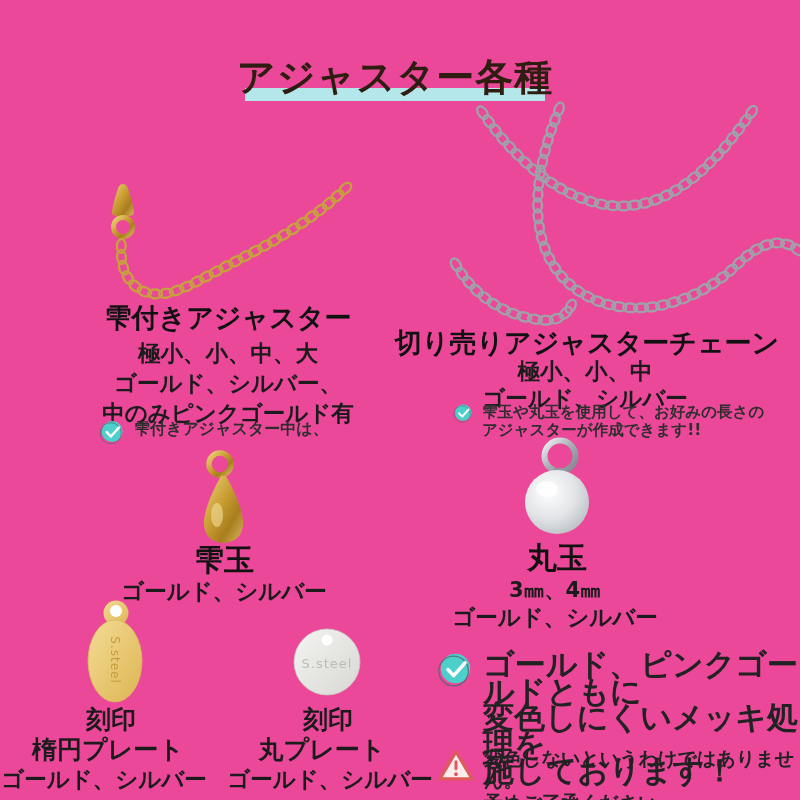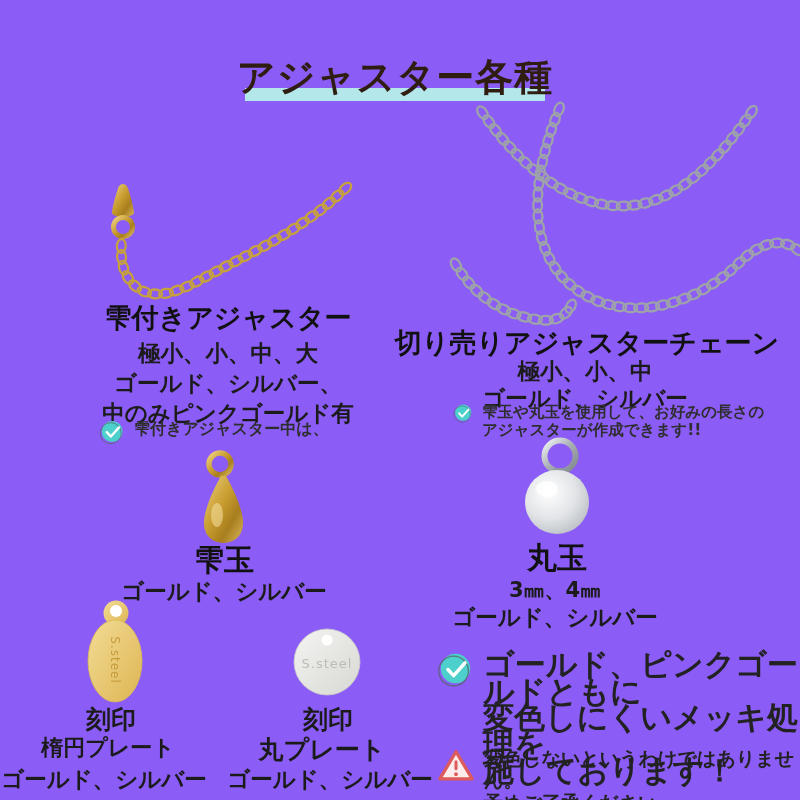--- a/index.html
+++ b/index.html
@@ -1,17 +1,17 @@
 <!DOCTYPE html>
 <html><head>
 <meta charset="utf-8">
 <style>
   html,body{margin:0;padding:0;background:#ffffff;}
   .canvas{
-    position:relative;width:800px;height:800px;background:#8b5cf6;overflow:hidden;
+    position:relative;width:800px;height:800px;background:#ec4899;overflow:hidden;
     font-family:"DejaVu Sans","Liberation Sans",sans-serif;color:#1b1b1b;
   }
   .art{position:absolute;left:0;top:0;width:800px;height:800px;}
   .txt{position:absolute;transform:translateX(-50%);white-space:nowrap;text-align:center;}
   .title{
     font-size:38px;font-weight:800;color:#2f1d12;letter-spacing:1px;z-index:2;
   }
   .title-underline{
     position:absolute;left:245px;top:88px;width:300px;height:13px;
     background:#b3e7e9;z-index:1;
@@ -259,21 +259,21 @@
   </div>
 
   <div class="txt prod-name-big" style="left:224px;top:540px;">雫玉</div>
   <div class="txt sub" style="left:224px;top:576px;">ゴールド、シルバー</div>
 
   <div class="txt prod-name-big" style="left:557px;top:538px;">丸玉</div>
   <div class="txt sub-sm" style="left:555px;top:576px;">3㎜、4㎜</div>
   <div class="txt sub" style="left:555px;top:602px;">ゴールド、シルバー</div>
 
   <div class="txt sub" style="left:111px;top:703px;font-size:25px;">刻印</div>
-  <div class="txt sub" style="left:108px;top:733px;font-size:22px;">楕円プレート</div>
+  <div class="txt sub" style="left:108px;top:733px;font-size:25px;">楕円プレート</div>
   <div class="txt sub" style="left:104px;top:764px;">ゴールド、シルバー</div>
 
   <div class="txt sub" style="left:328px;top:703px;font-size:25px;">刻印</div>
   <div class="txt sub" style="left:322px;top:733px;font-size:25px;">丸プレート</div>
   <div class="txt sub" style="left:330px;top:764px;">ゴールド、シルバー</div>
 
   <div class="note note-lg" style="left:437px;top:651px;">
     <svg class="icon" viewBox="0 0 40 40" width="38" height="38">
       <circle cx="19.5" cy="18.5" r="15.5" fill="#4dd0cc"></circle>
       <circle cx="17.5" cy="21" r="15.6" fill="none" stroke="#57636b" stroke-width="1.4" opacity="0.8"></circle>

